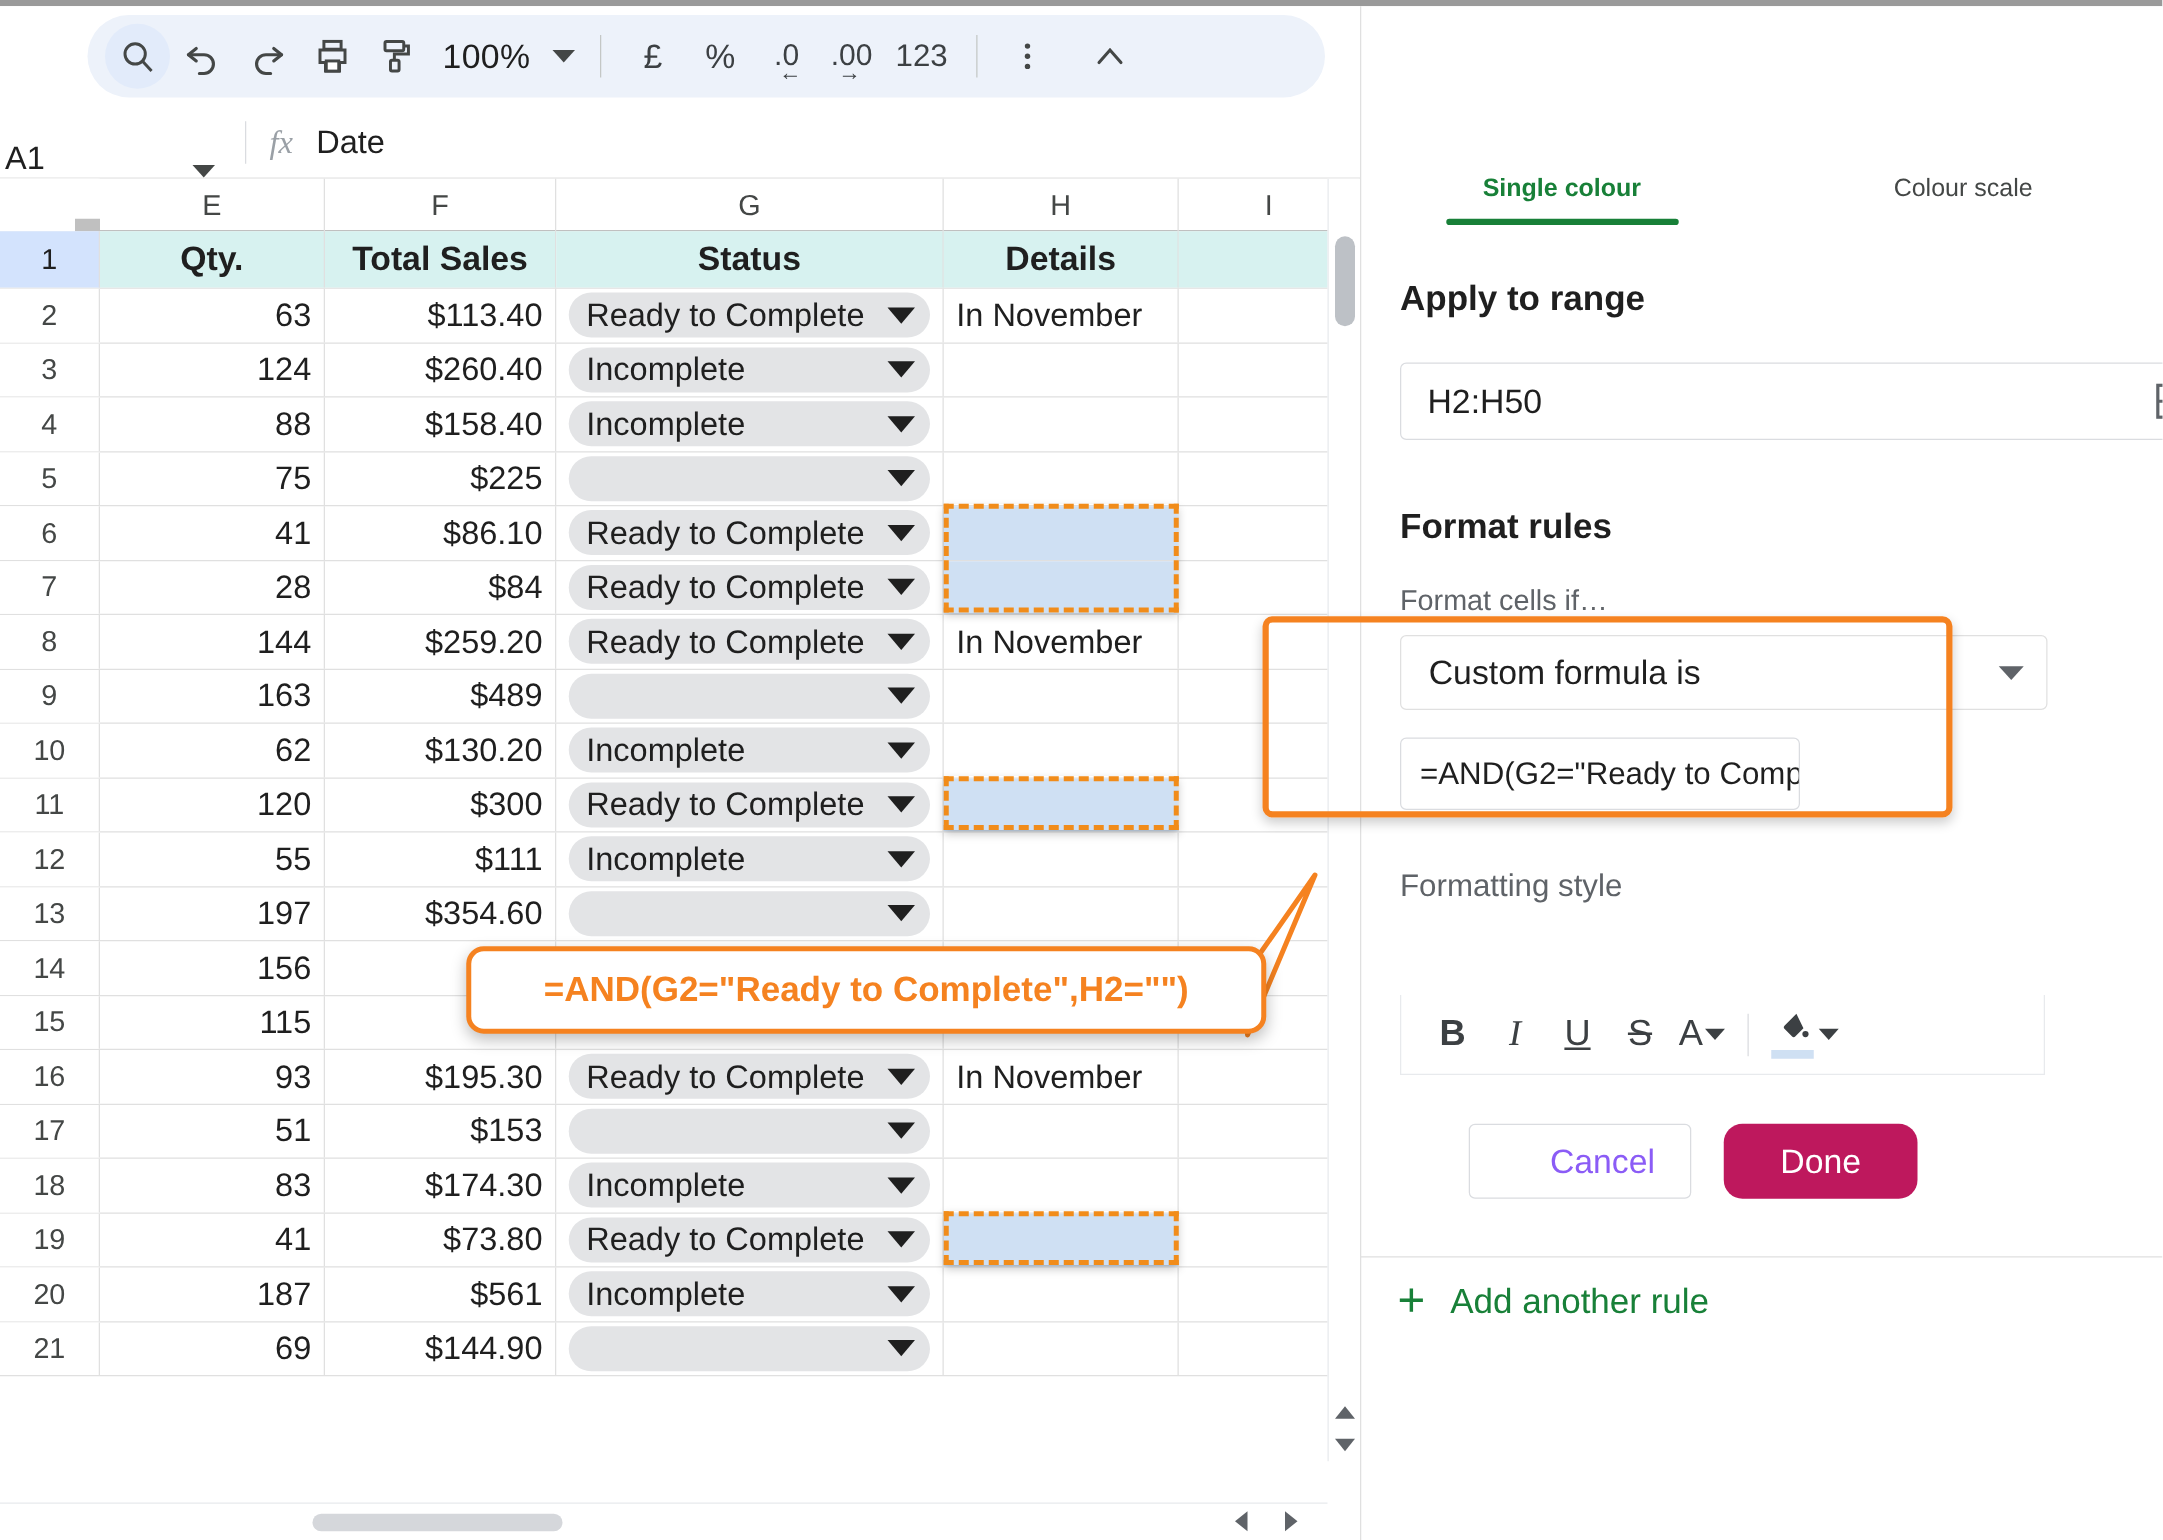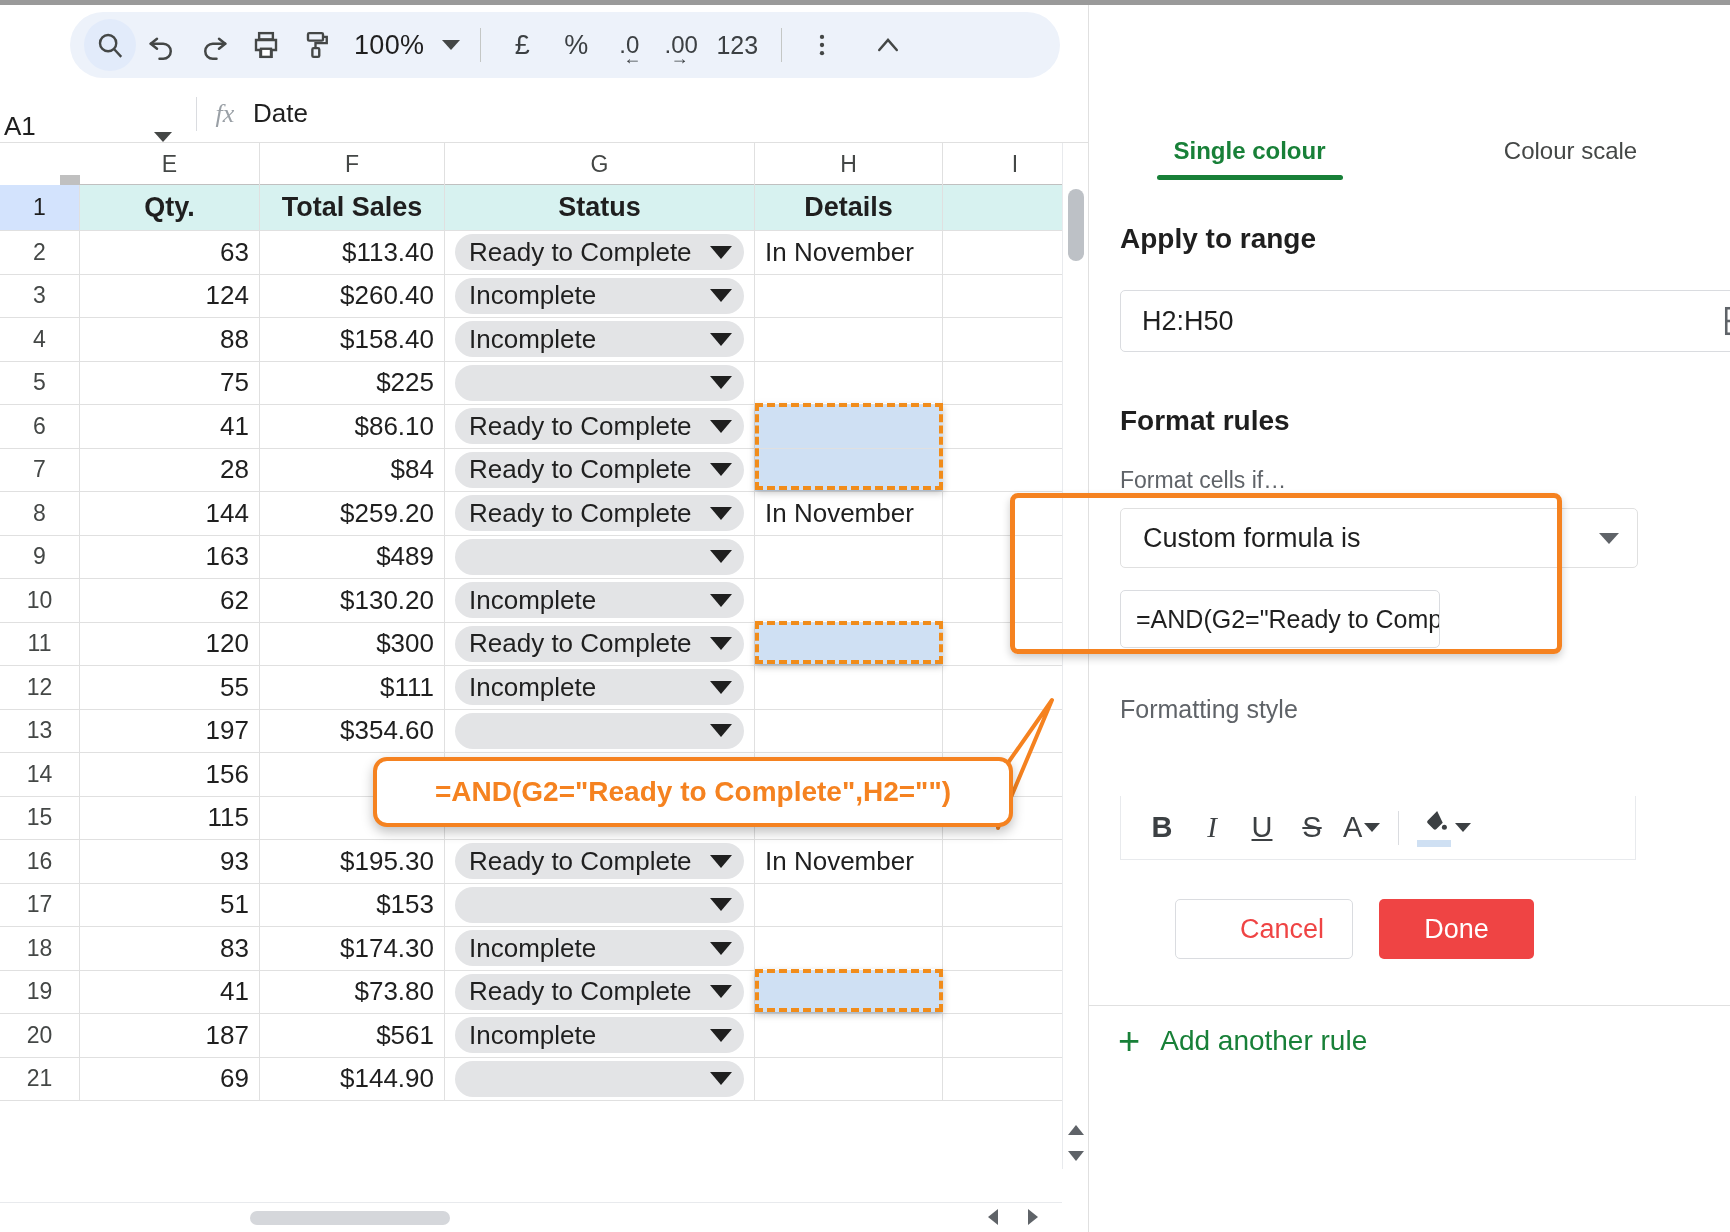--- a/index.html
+++ b/index.html
@@ -115,21 +115,21 @@
            background: #fff; border-left: 1px solid #e0e0e0; }
   .panel-header { position: absolute; left: 0; top: 0; width: 642px; height: 107px;
                   border-bottom: 1px solid #e3e3e3; display: flex; align-items: center;
                   padding: 0 30px 0 33px; }
   .panel-title { font-size: 33px; color: #1f1f1f; flex: 1; }
   .close-btn { width: 48px; height: 48px; display: flex; align-items: center; justify-content: center;
                border-radius: 50%; cursor: pointer; color: #444746; }
 
   .tabs { position: absolute; left: 0; top: 107px; width: 642px; height: 78px; display: flex; }
   .tab { flex: 1; display: flex; align-items: center; justify-content: center; position: relative;
-         font-size: 24px; color: #444746; cursor: pointer; }
+         font-size: 20px; color: #444746; cursor: pointer; }
   .tab.sel { color: #188038; font-weight: bold; }
   .tab.sel:after { content: ""; position: absolute; left: 50%; transform: translateX(-50%);
                    bottom: 10px; width: 186px; height: 5px; background: #188038; border-radius: 3px; }
 
   .sec-label { position: absolute; font-size: 28px; color: #1f1f1f; font-weight: bold; }
   .sub-label { position: absolute; font-size: 23px; color: #5f6368; }
 
   .range-box { position: absolute; left: 31px; top: 285px; width: 654px; height: 62px;
                border: 1px solid #dadce0; border-radius: 5px; display: flex; align-items: center;
                padding: 0 16px 0 21px; cursor: text; }
@@ -164,23 +164,23 @@
   .fmt-btn.b { font-weight: bold; } .fmt-btn.i { font-style: italic; font-family: "Liberation Serif", serif; }
   .fmt-btn.u { text-decoration: underline; } .fmt-btn.s { text-decoration: line-through; }
   .fmt-caret { width: 0;height: 0;border-left: 8px solid transparent;border-right: 8px solid transparent;
                border-top: 9px solid #3c4043; margin-left: 2px; }
   .fmt-div { width: 1px; height: 34px; background: #dadce0; margin: 0 10px; }
   .swatch { position: absolute; left: 0; bottom: 2px; width: 34px; height: 7px; background: #cfe0f3; }
 
   .cancel-btn { position: absolute; left: 1175px; top: 899px; width: 178px; height: 60px;
                 border: 1px solid #dadce0; border-radius: 5px; background: #fff;
                 display: flex; align-items: center; justify-content: center;
-                font-size: 27px; color: #ef4444; cursor: pointer; padding-left: 36px; }
+                font-size: 27px; color: #8b5cf6; cursor: pointer; padding-left: 36px; }
   .done-btn { position: absolute; left: 1379px; top: 899px; width: 155px; height: 60px;
-              background: #ef4444; border-radius: 5px; display: flex; align-items: center;
+              background: #be185d; border-radius: 15px; display: flex; align-items: center;
               justify-content: center; font-size: 27px; color: #fff; cursor: pointer; }
 
   .panel-divider { position: absolute; left: 1088px; top: 1005px; width: 642px; height: 1px; background: #e0e0e0; }
   .add-rule { position: absolute; left: 1118px; top: 1022px; display: flex; align-items: center;
               gap: 20px; cursor: pointer; }
   .add-rule .plus { font-size: 38px; color: #188038; line-height: 1; }
   .add-rule .arl { font-size: 28px; color: #188038; }
 </style>
 </head>
 <body>

